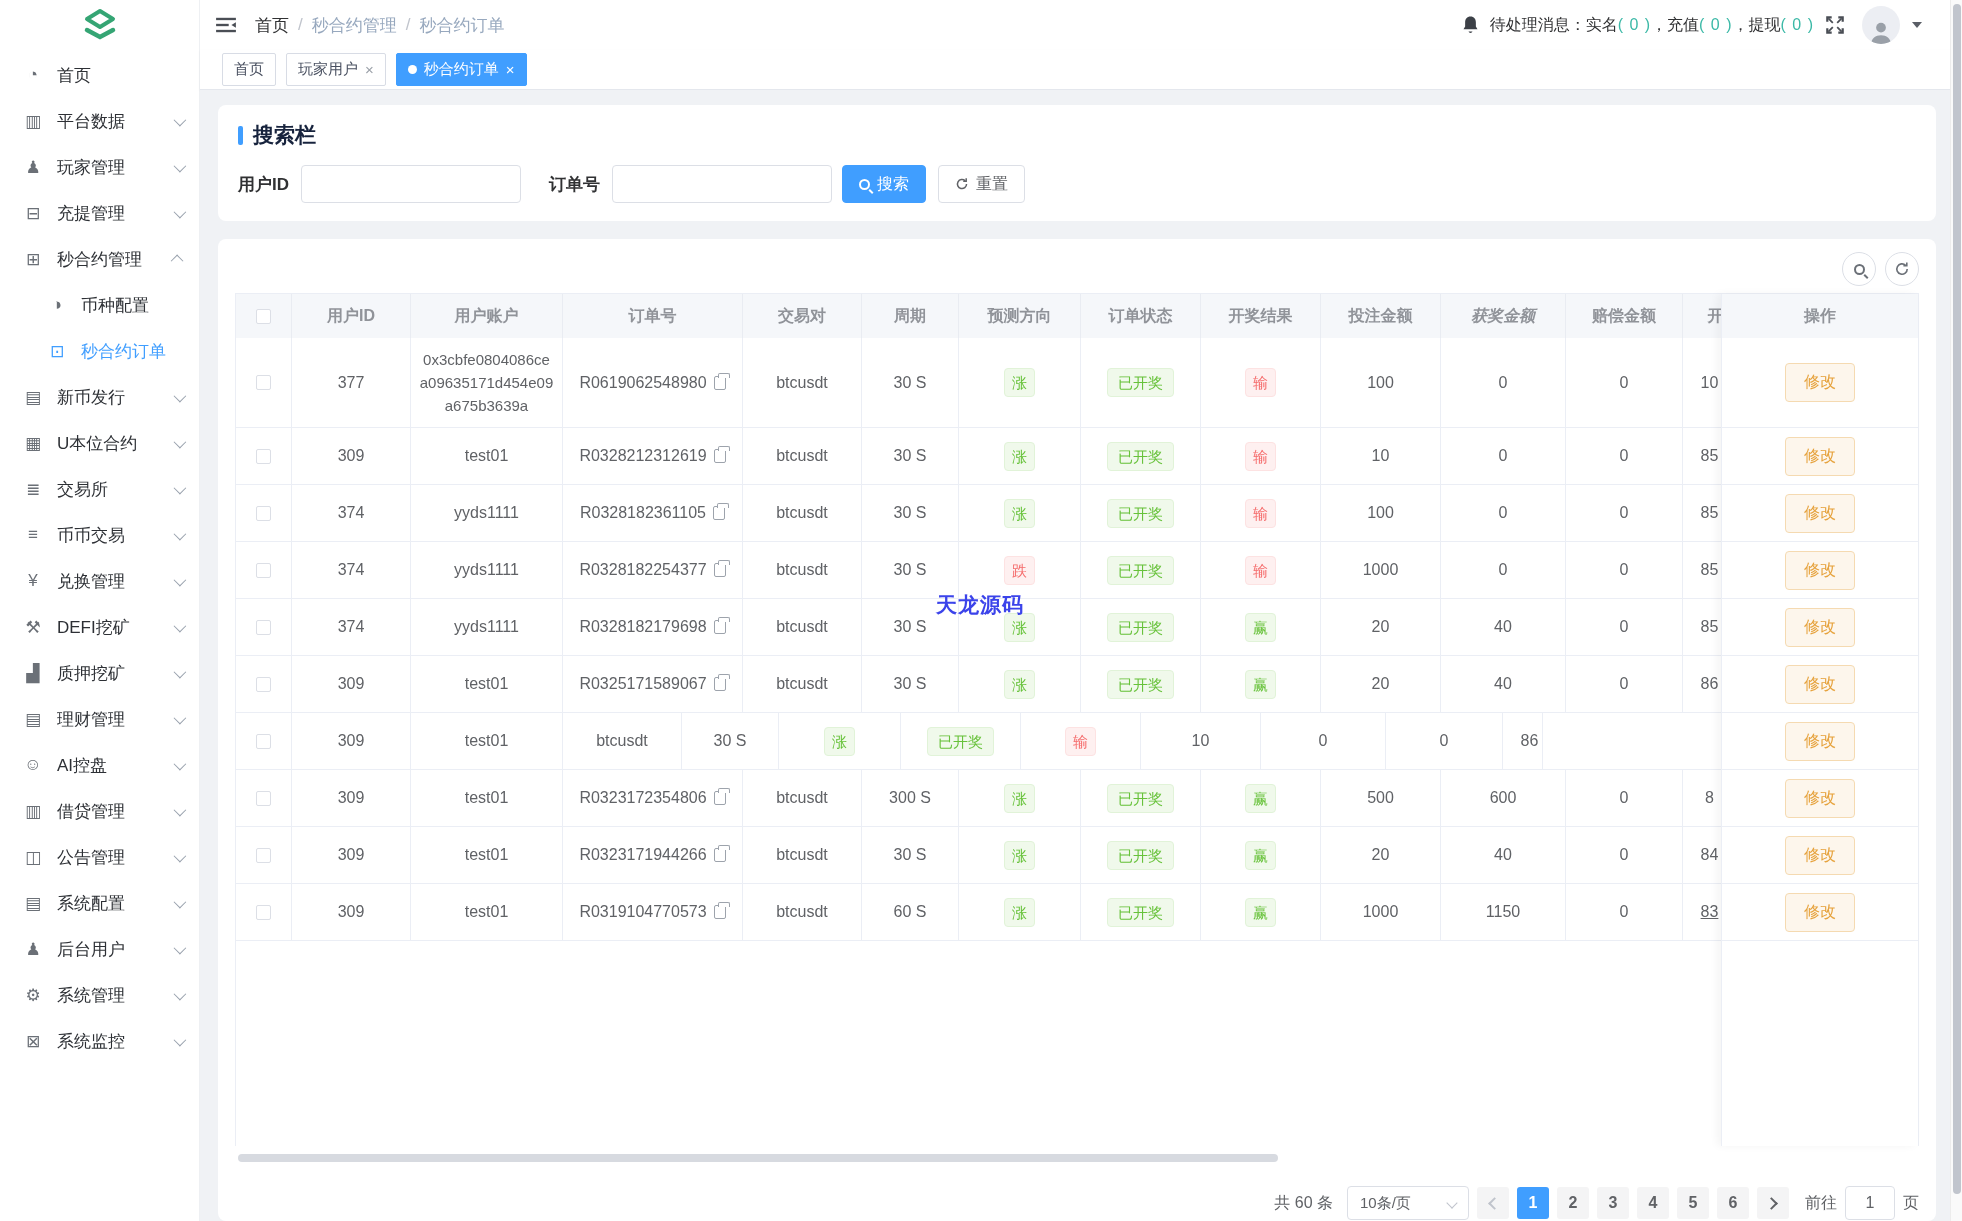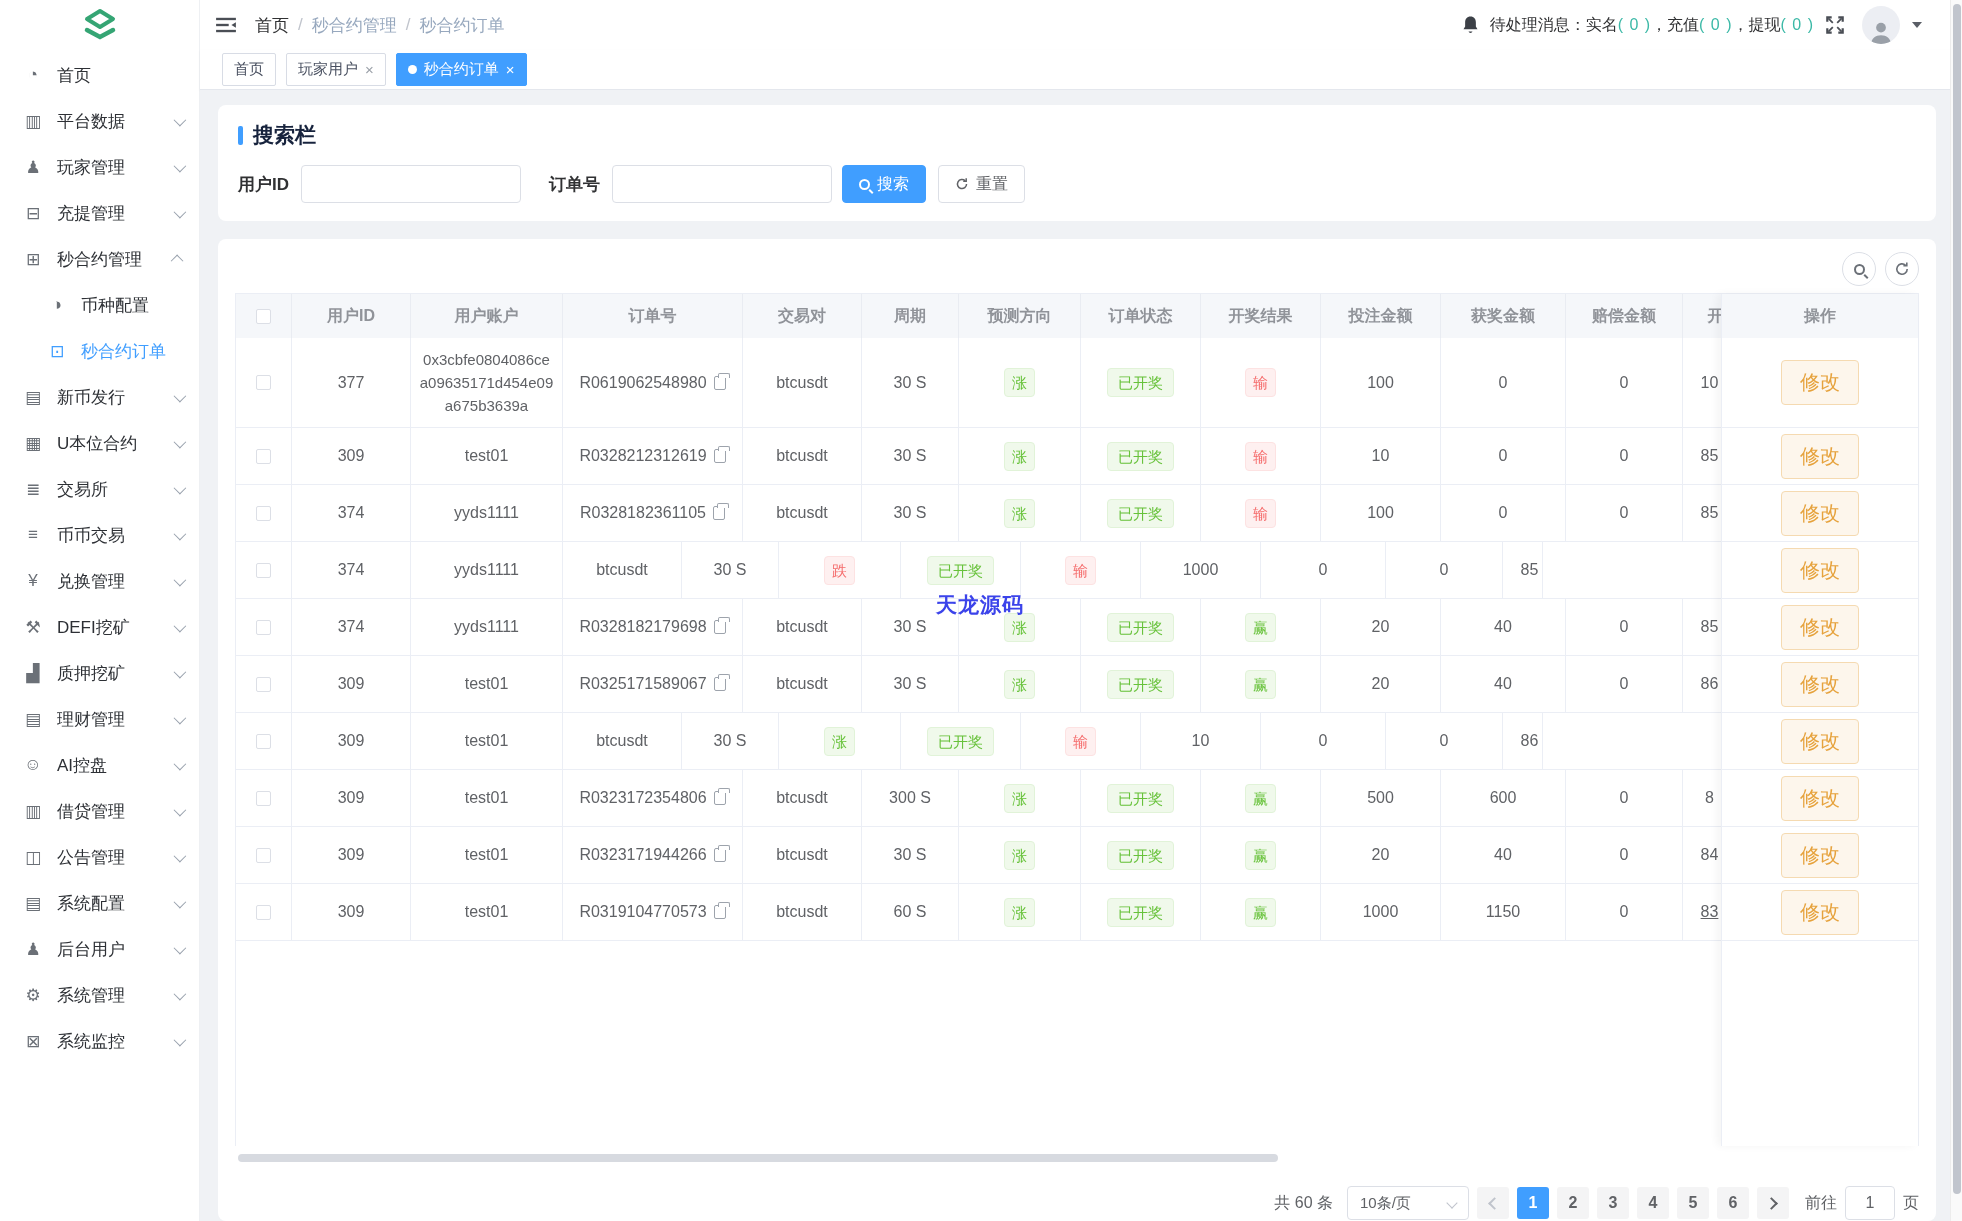--- a/index.html
+++ b/index.html
@@ -76,21 +76,21 @@
   .cell.wrap { white-space:normal; word-break:break-all; text-align:center; font-size:15px; line-height:1.55; padding:0 8px; }
   .peek { position:relative; left:7px; }
   .peek-h { position:relative; left:13px; }
   .cb { width:15px; height:15px; border:1px solid #dcdfe6; border-radius:2px; background:#fff; display:inline-block; cursor:pointer; }
   .copy-ic { width:12px; height:14px; border:1.4px solid #9da3ac; border-radius:2px; display:inline-block; position:relative; margin-left:7px; background:#fff; cursor:pointer; }
   .copy-ic::before { content:""; position:absolute; left:3px; top:-4px; width:10px; height:4px; border:1.4px solid #9da3ac; border-bottom:none; border-radius:2px 2px 0 0; background:#fff; }
   .tagb { display:inline-flex; align-items:center; justify-content:center; font-size:15px; border-radius:4px; padding:6px 7px; line-height:1; }
   .tagb.wide { padding:6px 10px; }
   .tagb.green { color:#67c23a; background:#f0f9eb; border:1px solid #e1f3d8; }
   .tagb.red { color:#f56c6c; background:#fef0f0; border:1px solid #fde2e2; }
-  .btn-edit { color:#e6a23c; background:#fdf6ec; border:1px solid #f5dab1; border-radius:4px; font-size:20px; padding:8px 18px; cursor:pointer; }
+  .btn-edit { color:#e6a23c; background:#fdf6ec; border:1px solid #f5dab1; border-radius:4px; font-size:16px; padding:8px 18px; cursor:pointer; }
   #fixed-col { position:absolute; top:0; right:0; bottom:0; width:197px; background:#fff; border-left:1px solid #ebeef5; box-shadow:-4px 0 8px rgba(0,0,0,.045); }
   #fixed-col .hcell { width:100%; background:#f5f7fa; border-right:none; height:44px; }
   #fixed-col .frow { display:flex; align-items:center; justify-content:center; border-bottom:1px solid #ebeef5; height:57px; }
   #fixed-col .frow.tall { height:90px; }
   .filler { height:205px; background:#fff; }
 
   #hscrollbar { height:8px; width:1040px; background:#d7dae0; border-radius:4px; margin:8px 0 0 3px; cursor:pointer; }
 
   
   #pager { display:flex; justify-content:flex-end; align-items:center; margin-top:24px; gap:8px; font-size:16px; color:#606266; padding-right:0; }
@@ -340,21 +340,21 @@
               </div>
               <div class="hcell" style="width: 119px;">用户ID</div>
               <div class="hcell" style="width: 152px;">用户账户</div>
               <div class="hcell" style="width: 180px;">订单号</div>
               <div class="hcell" style="width: 119px;">交易对</div>
               <div class="hcell" style="width: 97px;">周期</div>
               <div class="hcell" style="width: 122px; text-align: center;">预测方向</div>
               <div class="hcell" style="width: 120px;">订单状态</div>
               <div class="hcell" style="width: 120px;">开奖结果</div>
               <div class="hcell" style="width: 120px;">投注金额</div>
-              <div class="hcell" style="width: 125px;">获奖金额</div>
+              <div class="hcell" style="width: 125px; font-style: italic;">获奖金额</div>
               <div class="hcell" style="width: 117px;">赔偿金额</div>
               <div class="hcell" style="width: 40px;">
                 <span class="peek-h">开</span>
               </div>
             </div>
           <div id="tbody">
               <div class="trow tall">
                 <div class="cell" style="width: 56px;">
                   <span class="cb"></span>
                 </div>
@@ -437,20 +437,24 @@
                 <div class="cell" style="width: 40px;">
                   <span class="peek">85</span>
                 </div>
               </div>
               <div class="trow">
                 <div class="cell" style="width: 56px;">
                   <span class="cb"></span>
                 </div>
                 <div class="cell" style="width: 119px;">374</div>
                 <div class="cell" style="width: 152px;">yyds1111</div>
+                <div class="cell" style="width: 180px;">
+                  <span>R0328182254377</span>
+                  <span class="copy-ic"></span>
+                </div>
                 <div class="cell" style="width: 119px;">btcusdt</div>
                 <div class="cell" style="width: 97px;">30 S</div>
                 <div class="cell" style="width: 122px;">
                   <span class="tagb red">跌</span>
                 </div>
                 <div class="cell" style="width: 120px;">
                   <span class="tagb wide green">已开奖</span>
                 </div>
                 <div class="cell" style="width: 120px;">
                   <span class="tagb red">输</span>

